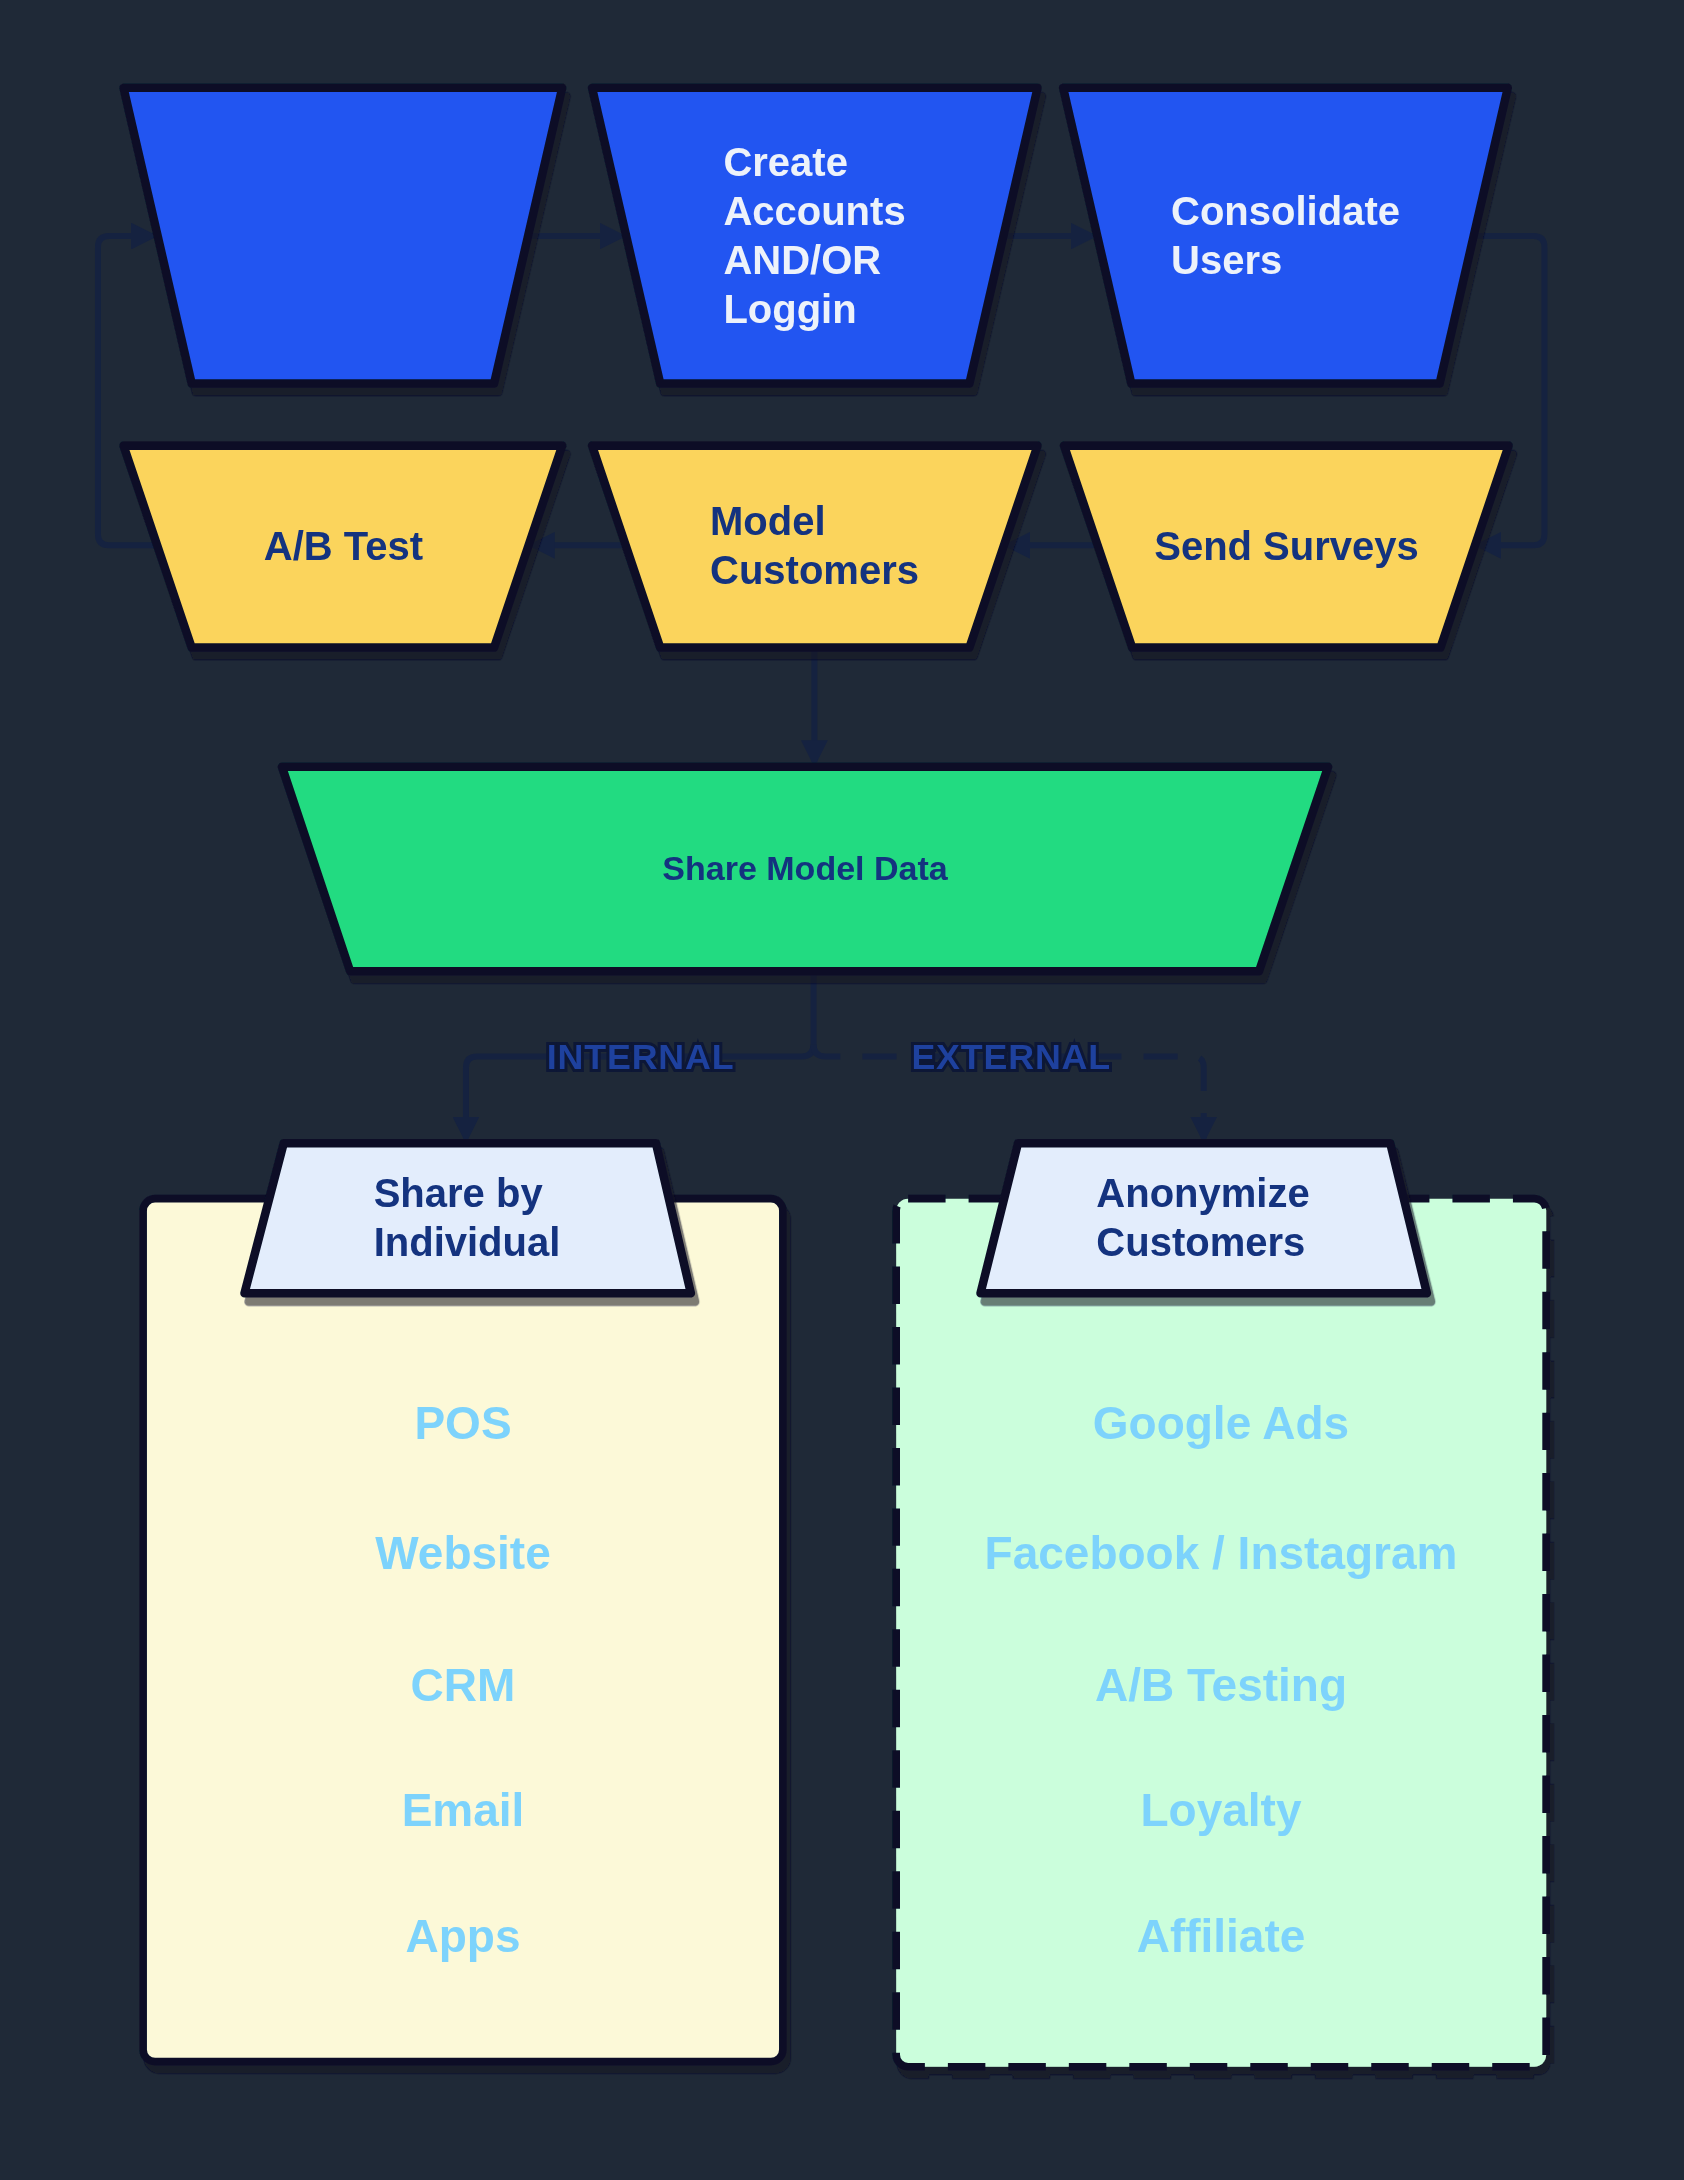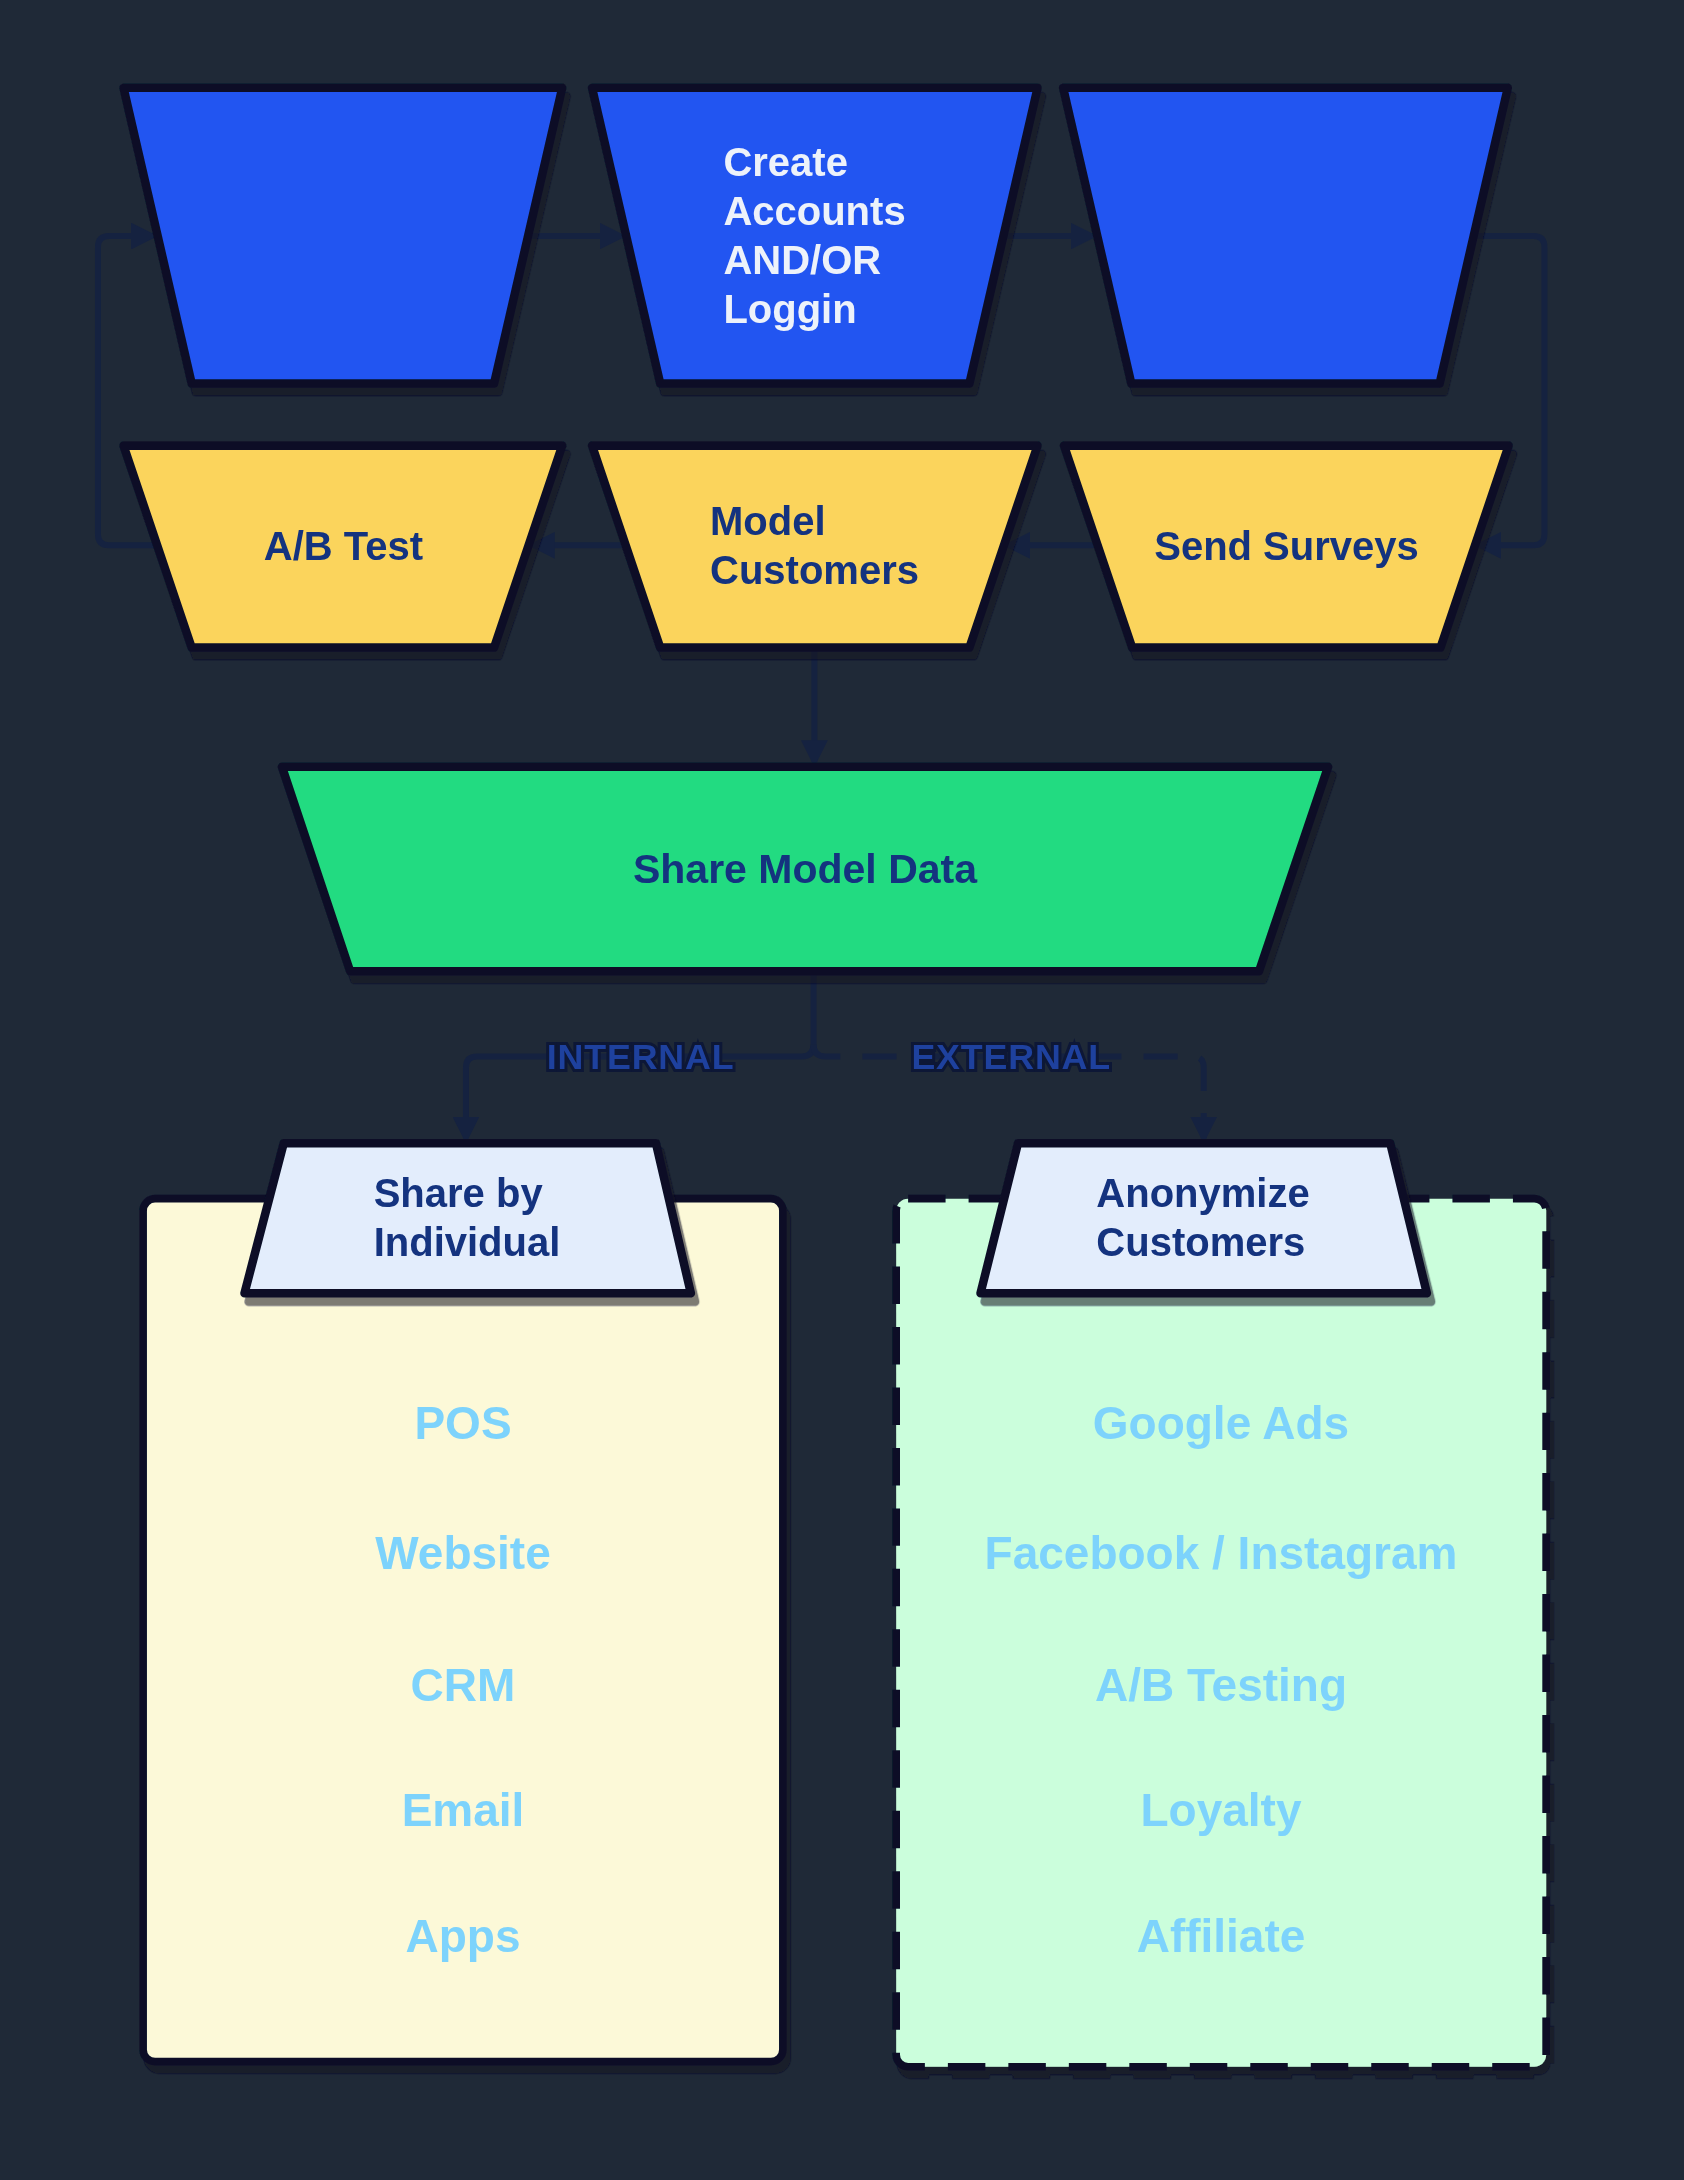--- a/index.html
+++ b/index.html
@@ -85,25 +85,27 @@
     </g>
 
     <text x="752" y="1255" text-anchor="middle" class="svg-branch-label">INTERNAL</text>
     <text x="1187" y="1255" text-anchor="middle" class="svg-branch-label">EXTERNAL</text>
   </svg>
 
   <div class="label node-label text-light" style="left:592px; top:88px; width:445px; height:296px;">Create
 Accounts
 AND/OR
 Loggin</div>
+  <div class="label node-label text-light" style="left:1063px; top:88px; width:445px; height:296px;">Consolidate
+Users</div>
   <div class="label node-label text-navy" style="left:124px; top:445px; width:439px; height:202px;">A/B Test</div>
   <div class="label node-label text-navy" style="left:592px; top:445px; width:445px; height:202px;">Model
 Customers</div>
   <div class="label node-label text-navy" style="left:1064px; top:445px; width:445px; height:202px;">Send Surveys</div>
-  <div class="label node-label text-navy" style="left:282px; top:767px; width:1046px; height:204px; font-size:41px;">Share Model Data</div>
+  <div class="label node-label text-navy" style="left:282px; top:767px; width:1046px; height:204px; font-size:34px;">Share Model Data</div>
 
   <div class="label node-label text-navy" style="left:244px; top:1143px; width:446px; height:150px;">Share by
 Individual</div>
   <div class="label node-label text-navy" style="left:980px; top:1143px; width:446px; height:150px;">Anonymize
 Customers</div>
 
   <div class="label item-label" style="left:143px; top:1393px; width:640px; height:60px;">POS</div>
   <div class="label item-label" style="left:143px; top:1523px; width:640px; height:60px;">Website</div>
   <div class="label item-label" style="left:143px; top:1655px; width:640px; height:60px;">CRM</div>
   <div class="label item-label" style="left:143px; top:1780px; width:640px; height:60px;">Email</div>

